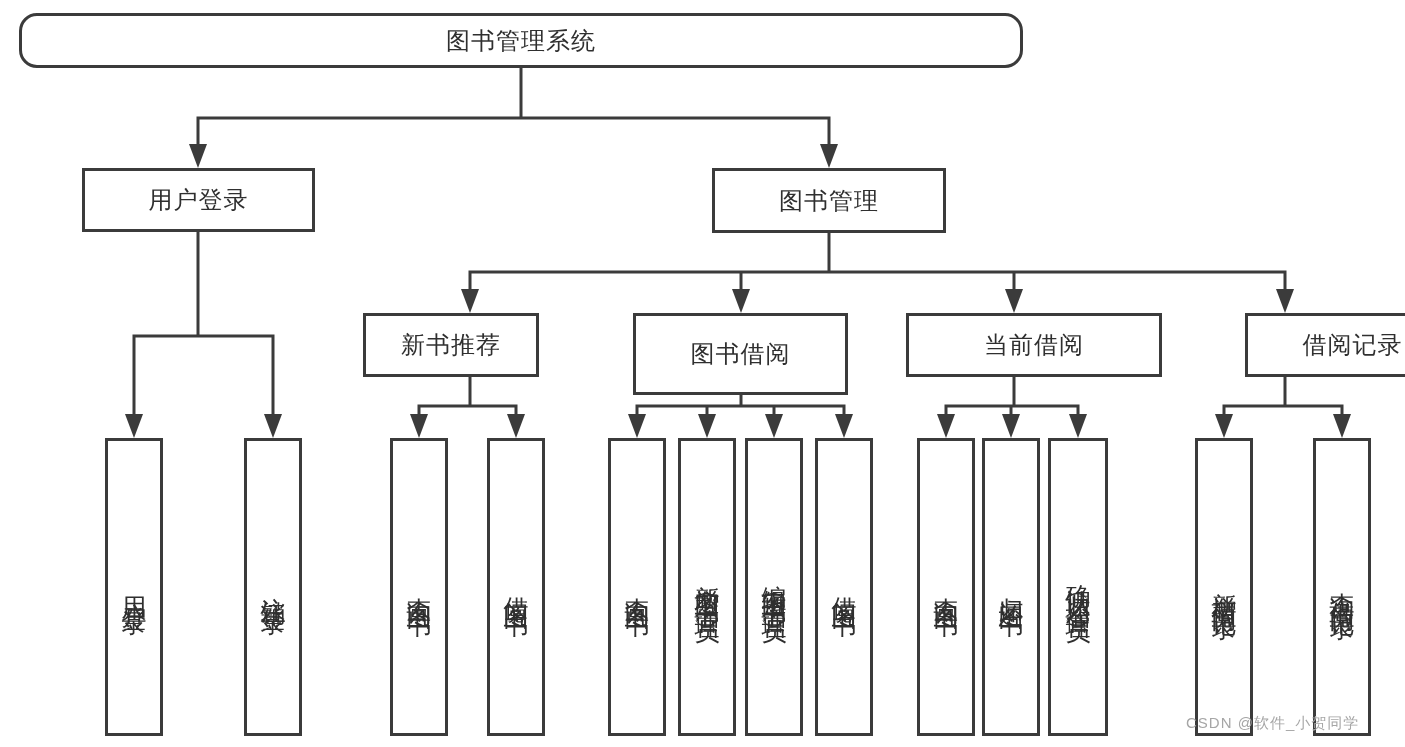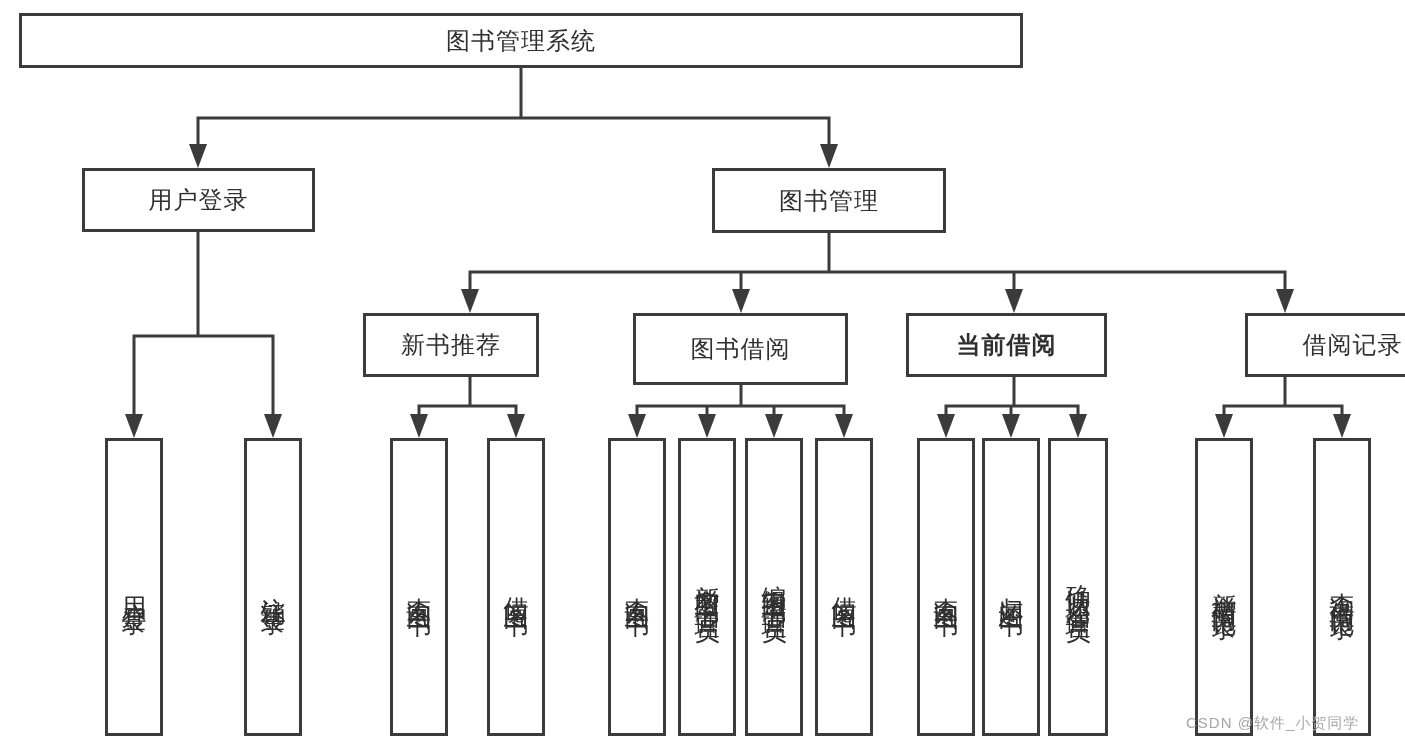--- a/index.html
+++ b/index.html
@@ -108,28 +108,28 @@
       <path d="M774 438 L765 414 H783 Z"></path>
       <path d="M844 438 L835 414 H853 Z"></path>
       <path d="M946 438 L937 414 H955 Z"></path>
       <path d="M1011 438 L1002 414 H1020 Z"></path>
       <path d="M1078 438 L1069 414 H1087 Z"></path>
       <path d="M1224 438 L1215 414 H1233 Z"></path>
       <path d="M1342 438 L1333 414 H1351 Z"></path>
     </g>
   </svg>
 
-  <div class="box hbox" style="left:19px; top:13px; width:1004px; height:55px;">图书管理系统</div>
+  <div class="box hbox" style="left:19px; top:13px; width:1004px; height:55px;border-radius:18px;">图书管理系统</div>
 
   <div class="box hbox" style="left:82px; top:168px; width:233px; height:64px;">用户登录</div>
   <div class="box hbox" style="left:712px; top:168px; width:234px; height:65px;text-align:center;">图书管理</div>
 
   <div class="box hbox" style="left:363px; top:313px; width:176px; height:64px;">新书推荐</div>
-  <div class="box hbox" style="left:633px; top:313px; width:215px; height:72px;">图书借阅</div>
-  <div class="box hbox" style="left:906px; top:313px; width:201px; height:64px;font-weight:bold;">当前借阅</div>
+  <div class="box hbox" style="left:633px; top:313px; width:215px; height:82px;">图书借阅</div>
+  <div class="box hbox" style="left:906px; top:313px; width:256px; height:64px;">当前借阅</div>
   <div class="box hbox" style="left:1245px; top:313px; width:215px; height:64px;">借阅记录</div>
 
   <div class="box vbox" style="left:105px;">用户登录</div>
   <div class="box vbox" style="left:244px;">注销登录</div>
 
   <div class="box vbox" style="left:390px;">查询图书</div>
   <div class="box vbox" style="left:487px;">借阅图书</div>
 
   <div class="box vbox" style="left:608px;">查询图书</div>
   <div class="box vbox" style="left:678px;">新增图书（管理员）</div>

